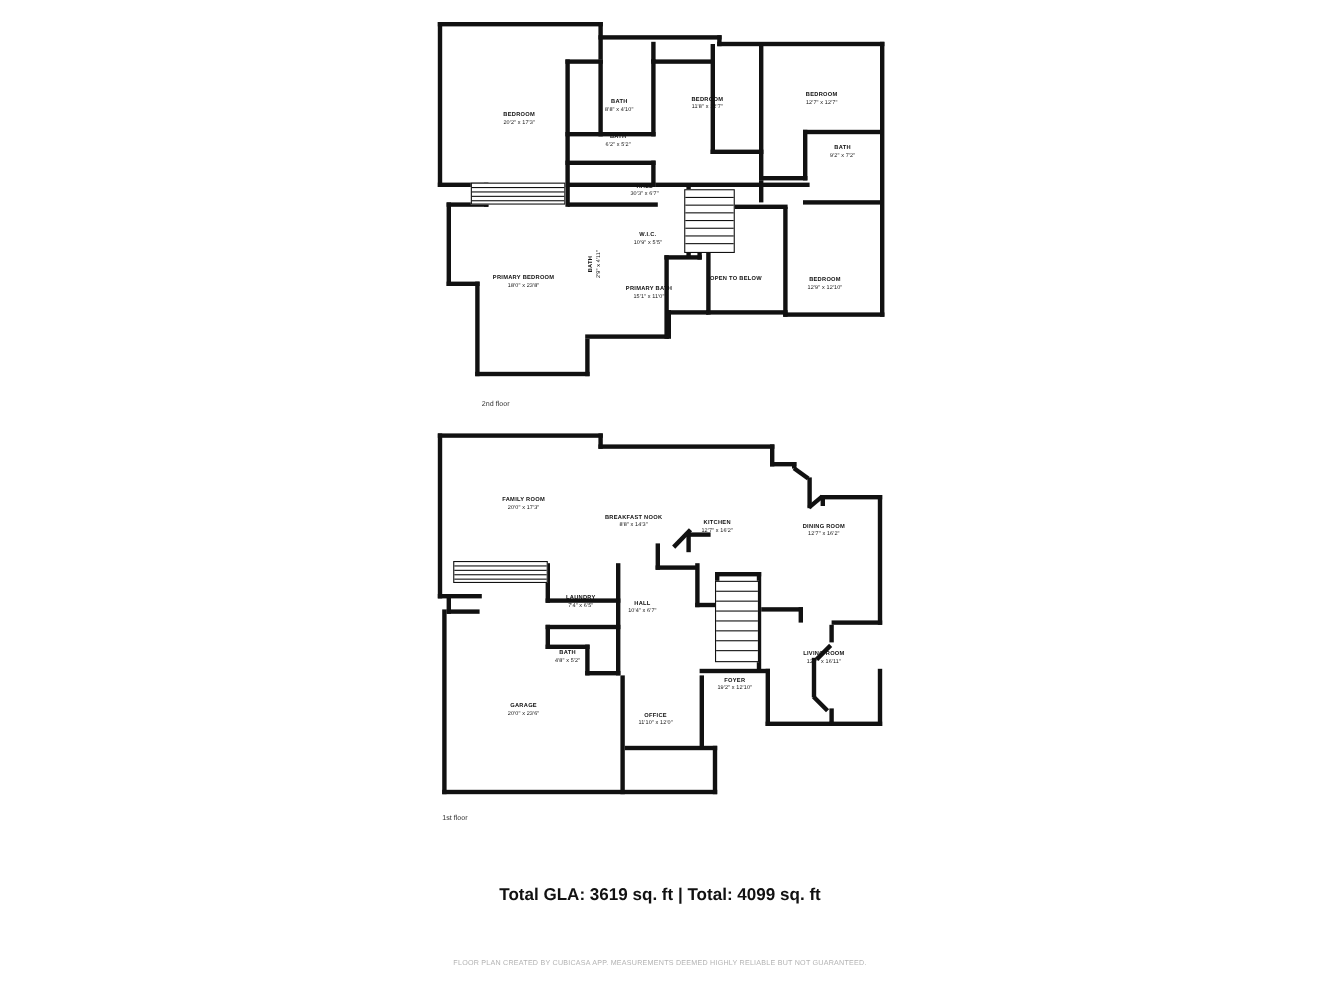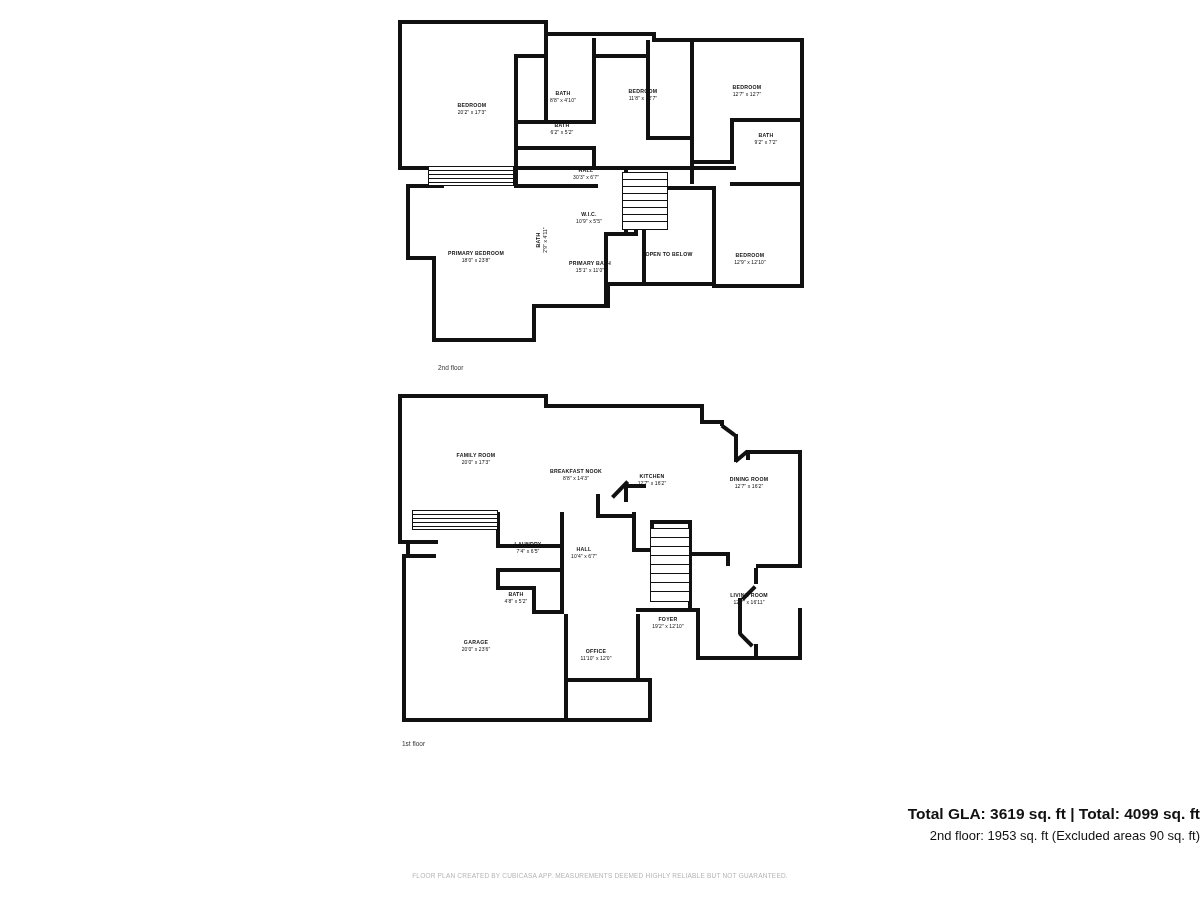--- a/index.html
+++ b/index.html
@@ -60,21 +60,21 @@
   .stairs i {
     position: absolute;
     background: #111111;
   }
   .stairs.h i { height: 1px; left: 0; right: 0; }
   
   .summary {
     position: absolute;
     left: 0;
     right: 0;
-    text-align: right;
+    text-align: center;
   }
   .summary .total {
     font-size: 15.5px;
     font-weight: 700;
     color: #111111;
     margin-bottom: 4px;
   }
   .summary .line {
     font-size: 13px;
     color: #111111;
@@ -341,16 +341,15 @@
   <div class="label" style="left:200px; top:262px;">
     <span class="nm">OFFICE</span>
     <span class="dm">11'10" x 12'0"</span>
   </div>
 
   <div class="floor-tag" style="left:6px; top:348px;">1st floor</div>
 </div>
 
 <div class="summary" style="top:805px;">
   <div class="total">Total GLA: 3619 sq. ft | Total: 4099 sq. ft</div>
-  <div class="line">2nd floor: 1953 sq. ft (Excluded areas 90 sq. ft)</div>
 </div>
 
 <div class="credit" style="top:872px;">FLOOR PLAN CREATED BY CUBICASA APP. MEASUREMENTS DEEMED HIGHLY RELIABLE BUT NOT GUARANTEED.</div>
 
 </body></html>

